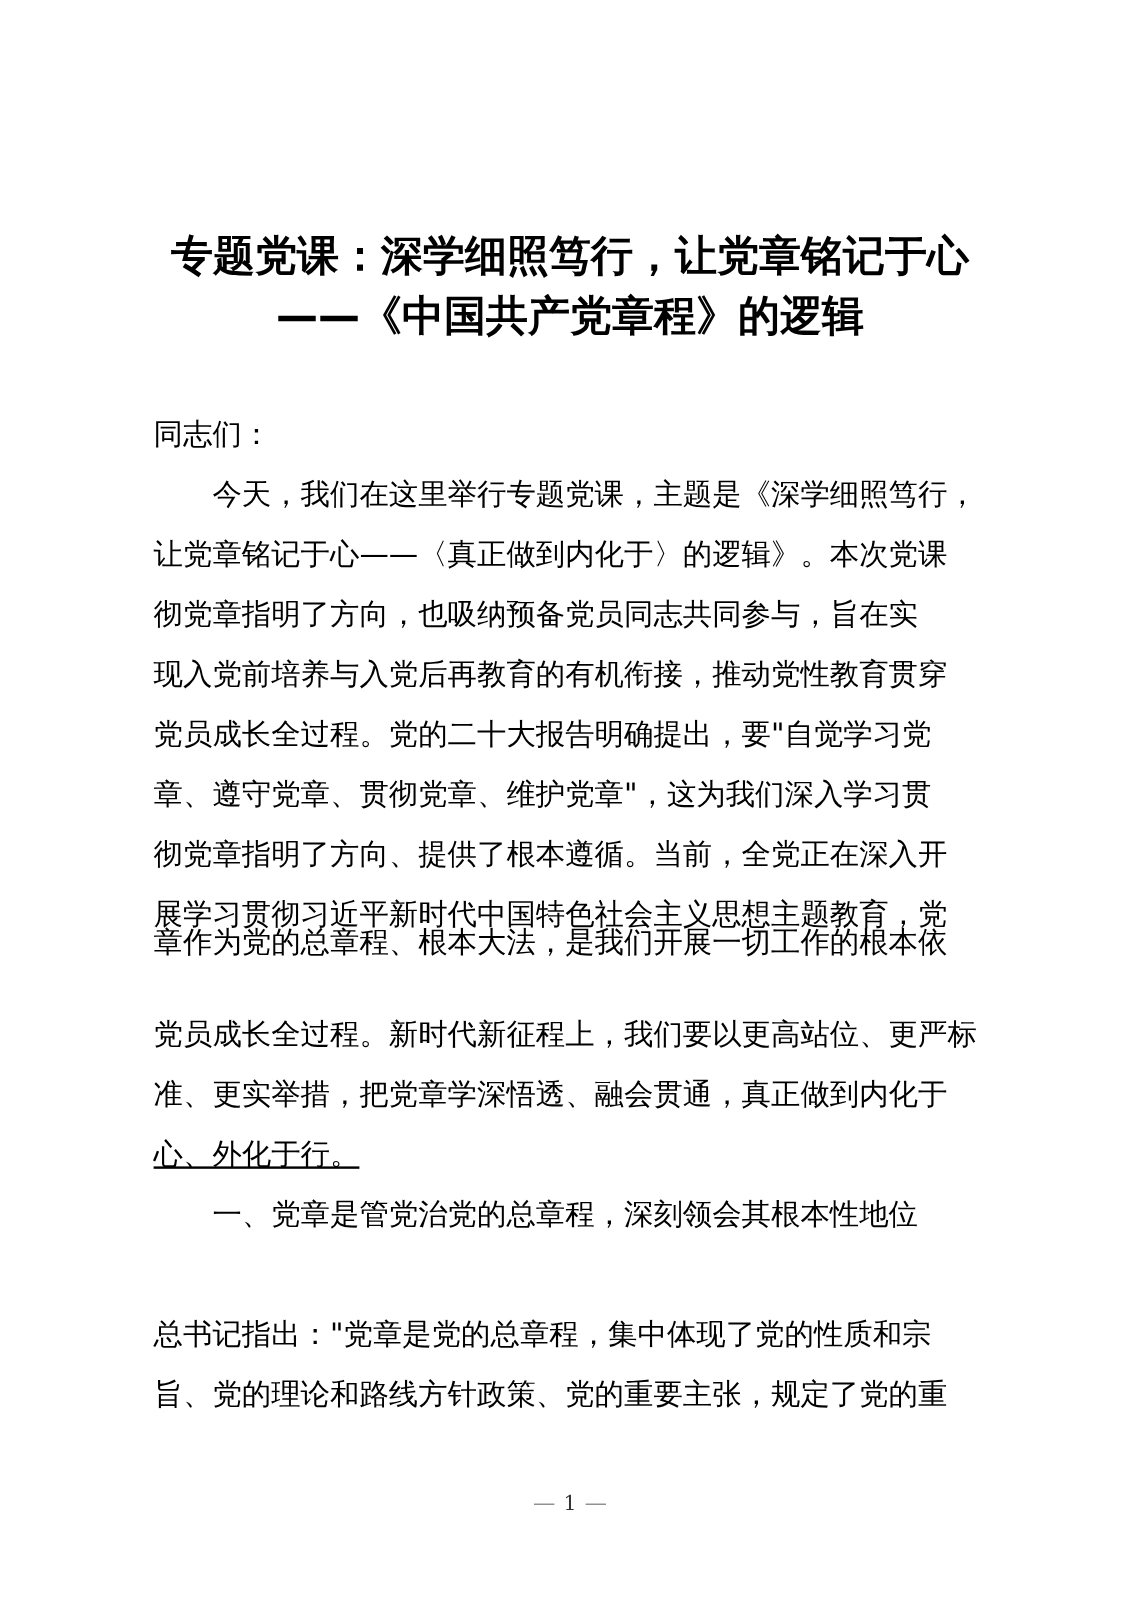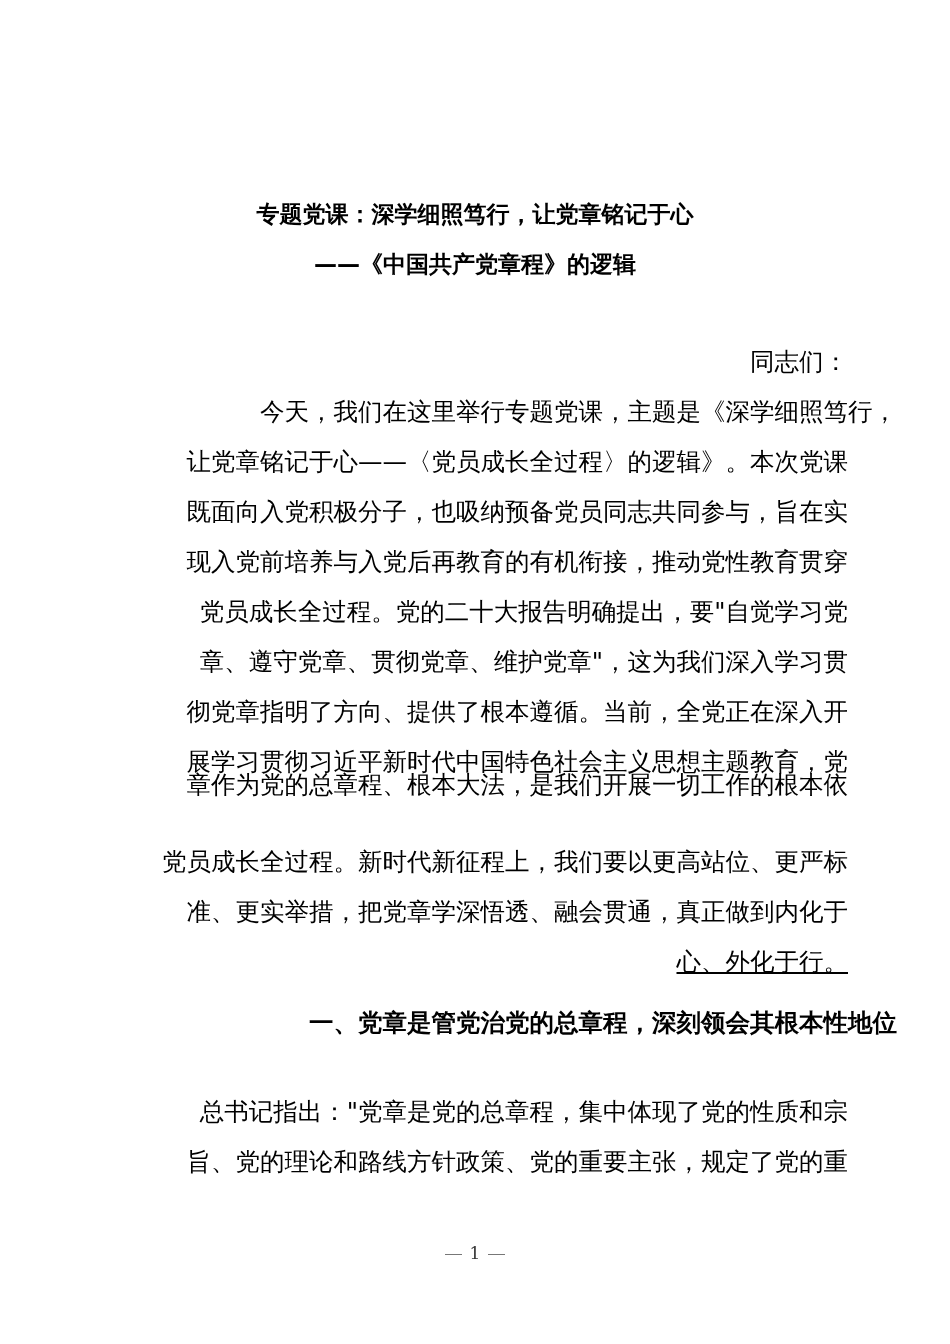--- a/index.html
+++ b/index.html
@@ -21,38 +21,37 @@
       width: 950px;
       height: 1344px;
     }
     .title {
       position: absolute;
       left: 0;
       width: 950px;
       text-align: center;
       font-family: "DejaVu Sans", sans-serif;
       font-weight: bold;
-      font-size: 23px;
+      font-size: 35px;
       line-height: 48px;
       letter-spacing: 0px;
     }
     .title.l1 { top: 190px; }
     .title.l2 { top: 240px; }
     .line {
       position: absolute;
       left: 128px;
       width: 720px;
       font-size: 24.5px;
       line-height: 32px;
       white-space: nowrap;
       font-family: "DejaVu Sans", sans-serif;
-      text-align: right;
     }
     .line.indent { left: 177px; }
-    .line.heading { font-weight: bold; left: 177px; margin-top: 11px; }
+    .line.heading { font-weight: normal; left: 177px; }
     .footer {
       position: absolute;
       top: 1243px;
       left: 0;
       width: 950px;
       text-align: center;
       font-family: "DejaVu Serif", serif;
       font-size: 17px;
       color: #333333;
     }
@@ -69,22 +68,22 @@
 <body>
 
 <div class="page">
 
   <div class="title l1">专题党课：深学细照笃行，让党章铭记于心</div>
   <div class="title l2">——《中国共产党章程》的逻辑</div>
 
   <div class="line" style="top:346px;">同志们：</div>
 
   <div class="line indent" style="top:396px;">今天，我们在这里举行专题党课，主题是《深学细照笃行，</div>
-  <div class="line" style="top:446px;">让党章铭记于心——〈党员成长全过程〉的逻辑》。本次党课</div>
-  <div class="line" style="top:496px;">既面向入党积极分子，也吸纳预备党员同志共同参与，旨在实</div>
+  <div class="line" style="top:446px;">让党章铭记于心——〈真正做到内化于〉的逻辑》。本次党课</div>
+  <div class="line" style="top:496px;">彻党章指明了方向，也吸纳预备党员同志共同参与，旨在实</div>
   <div class="line" style="top:546px;">现入党前培养与入党后再教育的有机衔接，推动党性教育贯穿</div>
   <div class="line" style="top:596px;">党员成长全过程。党的二十大报告明确提出，要"自觉学习党</div>
   <div class="line" style="top:646px;">章、遵守党章、贯彻党章、维护党章"，这为我们深入学习贯</div>
   <div class="line" style="top:696px;">彻党章指明了方向、提供了根本遵循。当前，全党正在深入开</div>
   <div class="line" style="top:746px;">展学习贯彻习近平新时代中国特色社会主义思想主题教育，党</div>
   <div class="line" style="top:769px;">章作为党的总章程、根本大法，是我们开展一切工作的根本依</div>
   <div class="line" style="top:846px;">党员成长全过程。新时代新征程上，我们要以更高站位、更严标</div>
   <div class="line" style="top:896px;">准、更实举措，把党章学深悟透、融会贯通，真正做到内化于</div>
   <div class="line" style="top:946px;text-decoration:underline;">心、外化于行。</div>
 

